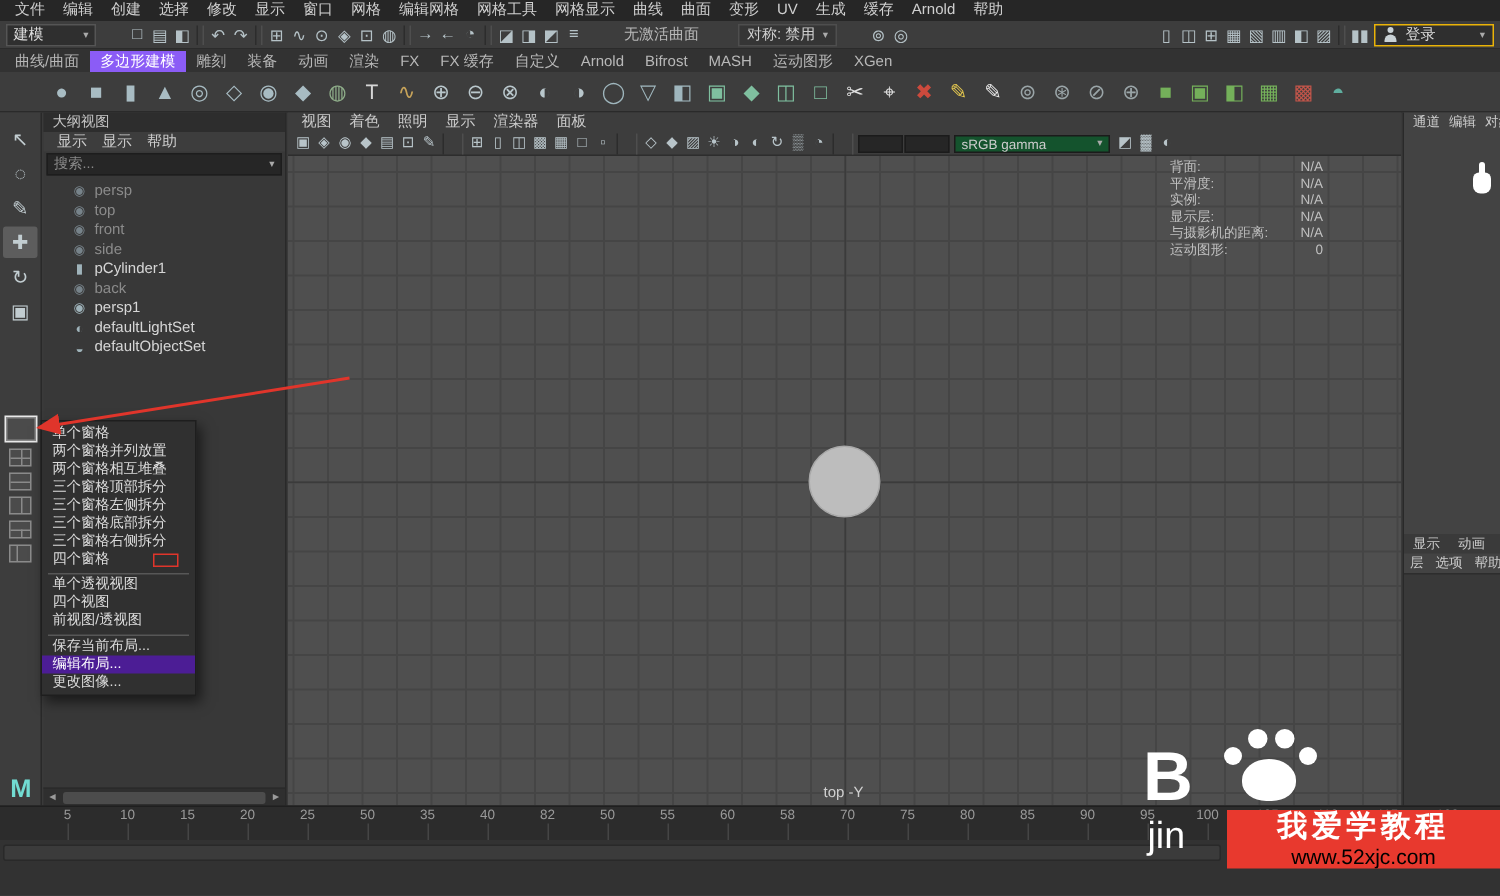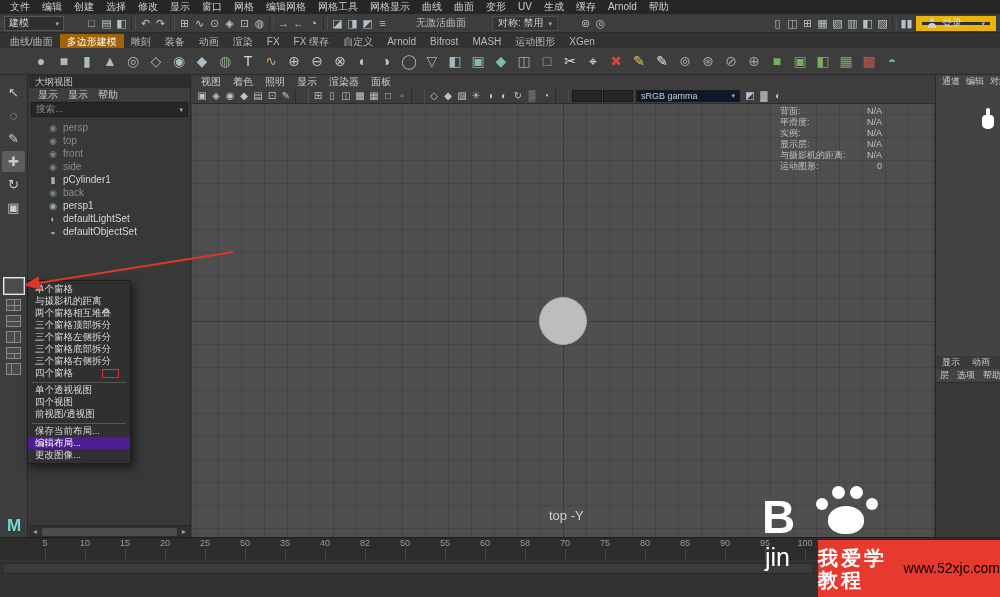--- a/index.html
+++ b/index.html
@@ -14,30 +14,30 @@
   .mi{padding:0 6px;font-size:10px;color:#cfcfcf;line-height:14px;white-space:nowrap}
 
   
   #statusline{left:0;top:14px;width:1000px;height:19px;background:#3d3d3d;display:flex;align-items:center;gap:20px;padding:0 4px;border-bottom:1px solid #2b2b2b}
   .mode-dd{width:60px;height:15px;background:#2f2f2f;border:1px solid #555;display:flex;align-items:center;justify-content:space-between;padding:0 4px;font-size:10px;color:#ddd}
   .sicon{width:15px;height:15px;display:flex;align-items:center;justify-content:center;font-size:11px;color:#b5c2c7}
   .slsep{width:5px;height:13px;border-left:1px solid #2c2c2c;border-right:1px solid #4e4e4e;margin:0 2px;font-size:0}
   .sl-text{color:#b9b9b9;font-size:10px;margin:0 6px;white-space:nowrap}
   .sym-dd{height:15px;background:#353535;border:1px solid #4e4e4e;display:flex;align-items:center;gap:5px;padding:0 5px;font-size:10px;color:#cfcfcf;white-space:nowrap}
   .sl-right{margin-left:auto;display:flex;align-items:center;gap:2px}
-  .login-dd{width:80px;height:15px;background:#2f2f2f;border:6px solid #eab308;display:flex;align-items:center;gap:5px;padding:0 5px;font-size:10px;color:#ddd}
+  .login-dd{width:80px;height:15px;background:#2f2f2f;border:1px solid #eab308;display:flex;align-items:center;gap:5px;padding:0 5px;font-size:10px;color:#ddd}
   .login-dd .caret{margin-left:auto}
   .person-icon{width:10px;height:11px;position:relative;display:inline-block}
   .person-icon::before{content:"";position:absolute;left:3px;top:0;width:4px;height:4px;border-radius:50%;background:#c9d2d6}
   .person-icon::after{content:"";position:absolute;left:1px;top:5px;width:8px;height:5px;border-radius:4px 4px 0 0;background:#c9d2d6}
 
   
   #shelftabs{left:0;top:33px;width:1000px;height:15px;background:#323232;display:flex;align-items:flex-end;padding-left:3px}
   .stab{padding:1px 7px 0 7px;font-size:10px;color:#b8b8b8;height:14px;line-height:13px;white-space:nowrap}
-  .stab.active{background:#a16207;color:#fff}
+  .stab.active{background:#8b5cf6;color:#fff}
   #shelf{left:0;top:48px;width:1000px;height:27px;background:#3d3d3d;display:flex;align-items:center;gap:1px;padding-left:30px;border-bottom:1px solid #2a2a2a}
   .shicon{width:22px;height:23px;display:flex;align-items:center;justify-content:center;font-size:14px;border-radius:2px}
 
   
   #toolbox{left:0;top:75px;width:28px;height:462px;background:#3d3d3d;border-right:1px solid #292929;display:flex;flex-direction:column;align-items:center;padding-top:6px}
   .tool{width:23px;height:21px;margin:1px 0;display:flex;align-items:center;justify-content:center;color:#c2cdd1;font-size:13px;border-radius:2px}
   .tool.active{background:#5d5d5d}
   #layout-btns{margin-top:56px;display:flex;flex-direction:column;align-items:center}
   .lay{width:20px;height:16px;border:1px solid #8a8a8a;background:#4b4b4b;margin:3px auto;position:relative}
   .lay.small{width:15px;height:12px;margin:2px auto}
@@ -72,30 +72,30 @@
   .lm-item.sep{height:3px;margin:1px 4px;border-bottom:1px solid #575757;padding:0}
   .lm-item.annotated::after{content:"";position:absolute;right:11px;top:2px;width:15px;height:7px;border:1px solid #e0352b}
 
   
   #viewport{left:192px;top:75px;width:742px;height:462px;background:#3d3d3d;display:flex;flex-direction:column}
   .vp-menus{height:13px;display:flex;padding-left:3px}
   .vp-menu{padding:0 6px;font-size:10px;line-height:13px;color:#ccc}
   .vp-toolbar{height:16px;display:flex;align-items:center;gap:1px;padding:0 3px;border-bottom:1px solid #2d2d2d}
   .vt-icon{width:14px;height:14px;font-size:10px;color:#b8c4c9;display:flex;align-items:center;justify-content:center}
   .vt-field{width:28px;height:12px;background:#262626;border:1px solid #1b1b1b;color:#ccc;font-size:9px;text-align:right;padding:0 14px;font-family:"Liberation Sans","DejaVu Sans",sans-serif}
-  .vt-dd{width:104px;height:12px;background:#0f172a;border:1px solid #1b1b1b;color:#ccc;font-size:9px;display:flex;justify-content:space-between;align-items:center;padding:0 4px;margin:0 2px}
+  .vt-dd{width:104px;height:12px;background:#14532d;border:1px solid #1b1b1b;color:#ccc;font-size:9px;display:flex;justify-content:space-between;align-items:center;padding:0 4px;margin:0 2px}
   .vp-canvas{flex:1;position:relative;overflow:hidden;background-color:#4f4f4f;
     background-image:linear-gradient(#454545 1px,transparent 1px),linear-gradient(90deg,#454545 1px,transparent 1px);
     background-size:23px 23px;background-position:3px 10px}
   .axis-v{position:absolute;left:371px;top:0;bottom:0;width:1px;background:#3b3b3b}
   .axis-h{position:absolute;top:217px;left:0;right:0;height:1px;background:#3b3b3b}
   .cylinder{position:absolute;left:347px;top:193px;width:48px;height:48px;border-radius:50%;background:#bdbdbd;border:1px solid #a9a9a9}
   .hud{position:absolute;top:2px;right:52px;width:102px;font-size:9px;color:#c0c0c0}
   .hud-row{display:flex;justify-content:space-between;height:11px;line-height:11px;white-space:nowrap}
-  .axis-label{position:absolute;bottom:14px;left:calc(50% - 14px);font-size:13px;color:#d0d0d0}
+  .axis-label{position:absolute;bottom:3px;left:calc(50% - 14px);font-size:10px;color:#d0d0d0}
 
   
   #channelbox{left:935px;top:75px;width:65px;height:462px;background:#434343;border-left:1px solid #292929;display:flex;flex-direction:column}
   .cb-menus{height:13px;display:flex;padding-left:3px;overflow:hidden;white-space:nowrap}
   .cb-menu{padding:0 3px;font-size:9px;line-height:13px;color:#ccc}
   .cb-space{flex:1}
   .layer-tabs{height:13px;display:flex;background:#3a3a3a;overflow:hidden;white-space:nowrap}
   .layer-tab{padding:0 6px;font-size:9px;line-height:13px;color:#ccc}
   .layer-menus{height:13px;display:flex;overflow:hidden;white-space:nowrap}
   .layer-menu{padding:0 4px;font-size:9px;line-height:13px;color:#ccc}
@@ -108,21 +108,21 @@
   .tick::after{content:"";position:absolute;left:50%;top:11px;bottom:0;width:1px;background:#454545}
   #rangeslider{left:0;top:560px;width:1000px;height:37px;background:#323232}
   #rangebar{position:absolute;left:2px;top:3px;width:812px;height:11px;background:#3b3b3b;border:1px solid #292929;border-radius:2px}
   #maya-logo{left:3px;top:516px;width:22px;height:20px;color:#72dcd2;font-weight:bold;font-size:17px;line-height:20px;text-align:center;z-index:20}
 
   
   #wm-b{left:762px;top:494px;font-size:46px;font-weight:bold;color:#fff;z-index:50;line-height:1}
   #wm-jin{left:765px;top:545px;font-size:25px;color:#fff;z-index:50;line-height:1}
   #wm-paw{left:812px;top:484px;width:68px;height:54px;z-index:50}
   .paw-part{position:absolute;background:#fff;border-radius:50%}
-  #wm-redbox{left:818px;top:540px;width:182px;height:57px;background:#e8392e;z-index:51;display:flex;align-items:center;justify-content:space-between;gap:2px}
+  #wm-redbox{left:818px;top:540px;width:182px;height:39px;background:#e8392e;z-index:51;display:flex;flex-direction:column;align-items:center;justify-content:space-between;gap:2px}
   .wm-brand{font-size:20px;font-weight:bold;color:#fff;letter-spacing:3px;line-height:1.1}
   .wm-url{font-size:14px;color:#000000;line-height:1.1}
 
   
   #annotation-arrow{left:0;top:0;width:1000px;height:597px;pointer-events:none;z-index:40}
   #hand-cursor{left:980px;top:108px;width:16px;height:24px;z-index:45}
   .cursor-palm{position:absolute;left:2px;top:7px;width:12px;height:14px;background:#fff;border-radius:4px 4px 5px 5px}
   .cursor-finger{position:absolute;left:6px;top:0;width:4px;height:9px;background:#fff;border-radius:2px}
 </style>
 </head>
@@ -473,21 +473,21 @@
     <span class="layer-menu">层</span>
         <span class="layer-menu">选项</span>
         <span class="layer-menu">帮助</span>
       </div>
     <div class="layer-list"></div>
   </div>
 
   <div id="layout-menu" class="abs">
 
   <div class="lm-item">单个窗格</div>
-      <div class="lm-item">与摄影机的距离</div>
+      <div class="lm-item">两个窗格并列放置</div>
       <div class="lm-item">两个窗格相互堆叠</div>
       <div class="lm-item">三个窗格顶部拆分</div>
       <div class="lm-item">三个窗格左侧拆分</div>
       <div class="lm-item">三个窗格底部拆分</div>
       <div class="lm-item">三个窗格右侧拆分</div>
       <div class="lm-item annotated">四个窗格</div>
       <div class="lm-item sep"></div>
       <div class="lm-item">单个透视视图</div>
       <div class="lm-item">四个视图</div>
       <div class="lm-item">前视图/透视图</div>

